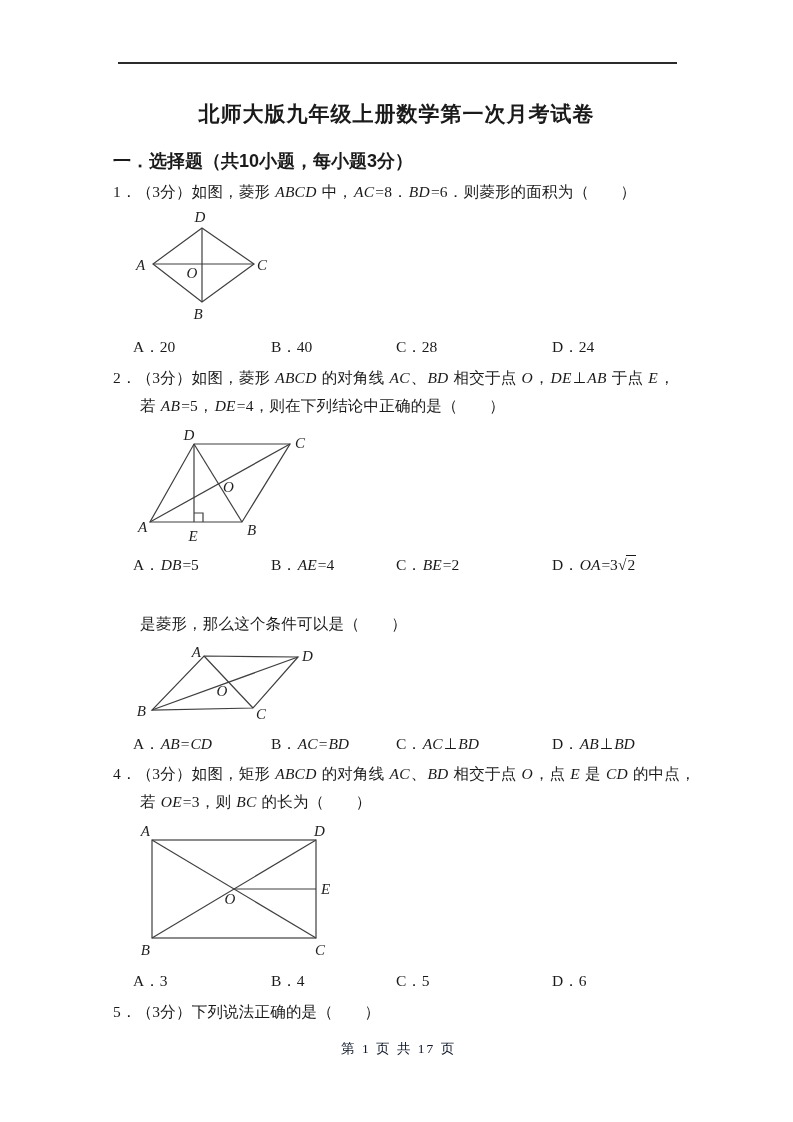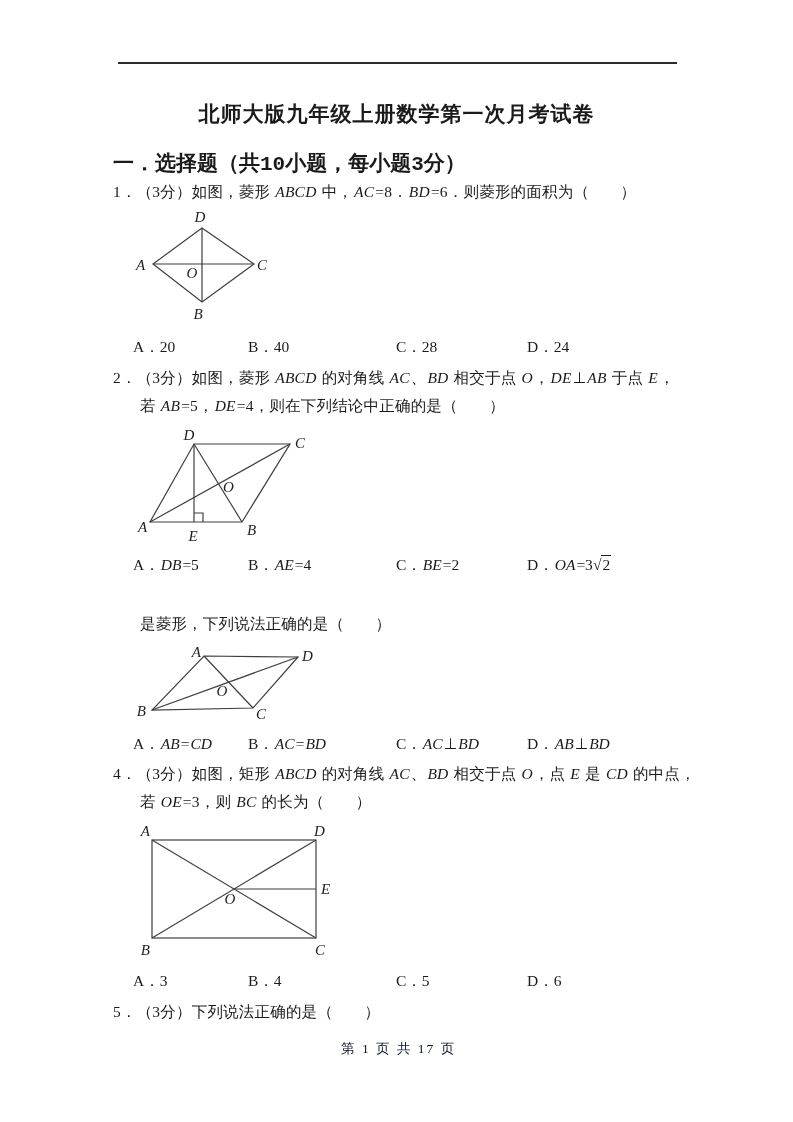--- a/index.html
+++ b/index.html
@@ -25,44 +25,44 @@
     text-align: center;
     font-family: "Liberation Sans", sans-serif;
     font-weight: bold;
     font-size: 21px;
     letter-spacing: 1px;
     white-space: nowrap;
   }
   .section-heading {
     position: absolute;
     left: 113px; top: 145px;
-    font-family: Liberation Mono, monospace;
+    font-family: Liberation Sans, sans-serif;
     font-weight: bold;
-    font-size: 21px;
+    font-size: 18px;
     white-space: nowrap;
   }
   .qline {
     position: absolute;
     font-size: 15.5px;
     white-space: nowrap;
     letter-spacing: 0.2px;
   }
   .qline i, .opt i { font-style: italic; padding: 0 1px; }
   .opt-row {
     position: absolute;
     left: 133px;
     width: 560px;
     height: 20px;
     font-size: 15.5px;
   }
   .opt { position: absolute; top: 0; white-space: nowrap; }
   .opt:nth-child(1) { left: 0; }
-  .opt:nth-child(2) { left: 115px; }
+  .opt:nth-child(2) { left: 138px; }
   .opt:nth-child(3) { left: 263px; }
-  .opt:nth-child(4) { left: 394px; }
+  .opt:nth-child(4) { left: 419px; }
   .sqrt .radicand { border-top: 1.2px solid #1a1a1a; padding: 0 1px; }
   .fig { position: absolute; }
   .fig svg { display:block; }
   .fig line, .fig polygon, .fig polyline, .fig rect {
     fill: none;
     stroke: #3f3f3f;
     stroke-width: 1.2;
   }
   .fig text {
     font-family: "Liberation Serif", serif;
@@ -131,21 +131,21 @@
     </svg>
   </div>
 
   <div class="opt-row" style="top:551px;">
     <span class="opt">A．<i>DB</i>=5</span>
     <span class="opt">B．<i>AE</i>=4</span>
     <span class="opt">C．<i>BE</i>=2</span>
     <span class="opt">D．<i>OA</i>=3<span class="sqrt">√<span class="radicand">2</span></span></span>
   </div>
 
-  <div class="qline" style="left:140px; top:610px;">是菱形，下列说法正确的是（　　）</div>
+  <div class="qline" style="left:140px; top:610px;">是菱形，那么这个条件可以是（　　）</div>
 
   <div class="fig" style="left:130px; top:640px;">
     <svg width="190" height="80" viewBox="0 0 190 80">
       <polygon points="74,12 168,13 123,64 22,66"></polygon>
       <line x1="74" y1="12" x2="123" y2="64"></line>
       <line x1="22" y1="66" x2="168" y2="13"></line>
       <text x="71" y="13" text-anchor="end">A</text>
       <text x="172" y="17">D</text>
       <text x="16" y="72" text-anchor="end">B</text>
       <text x="126" y="75">C</text>

